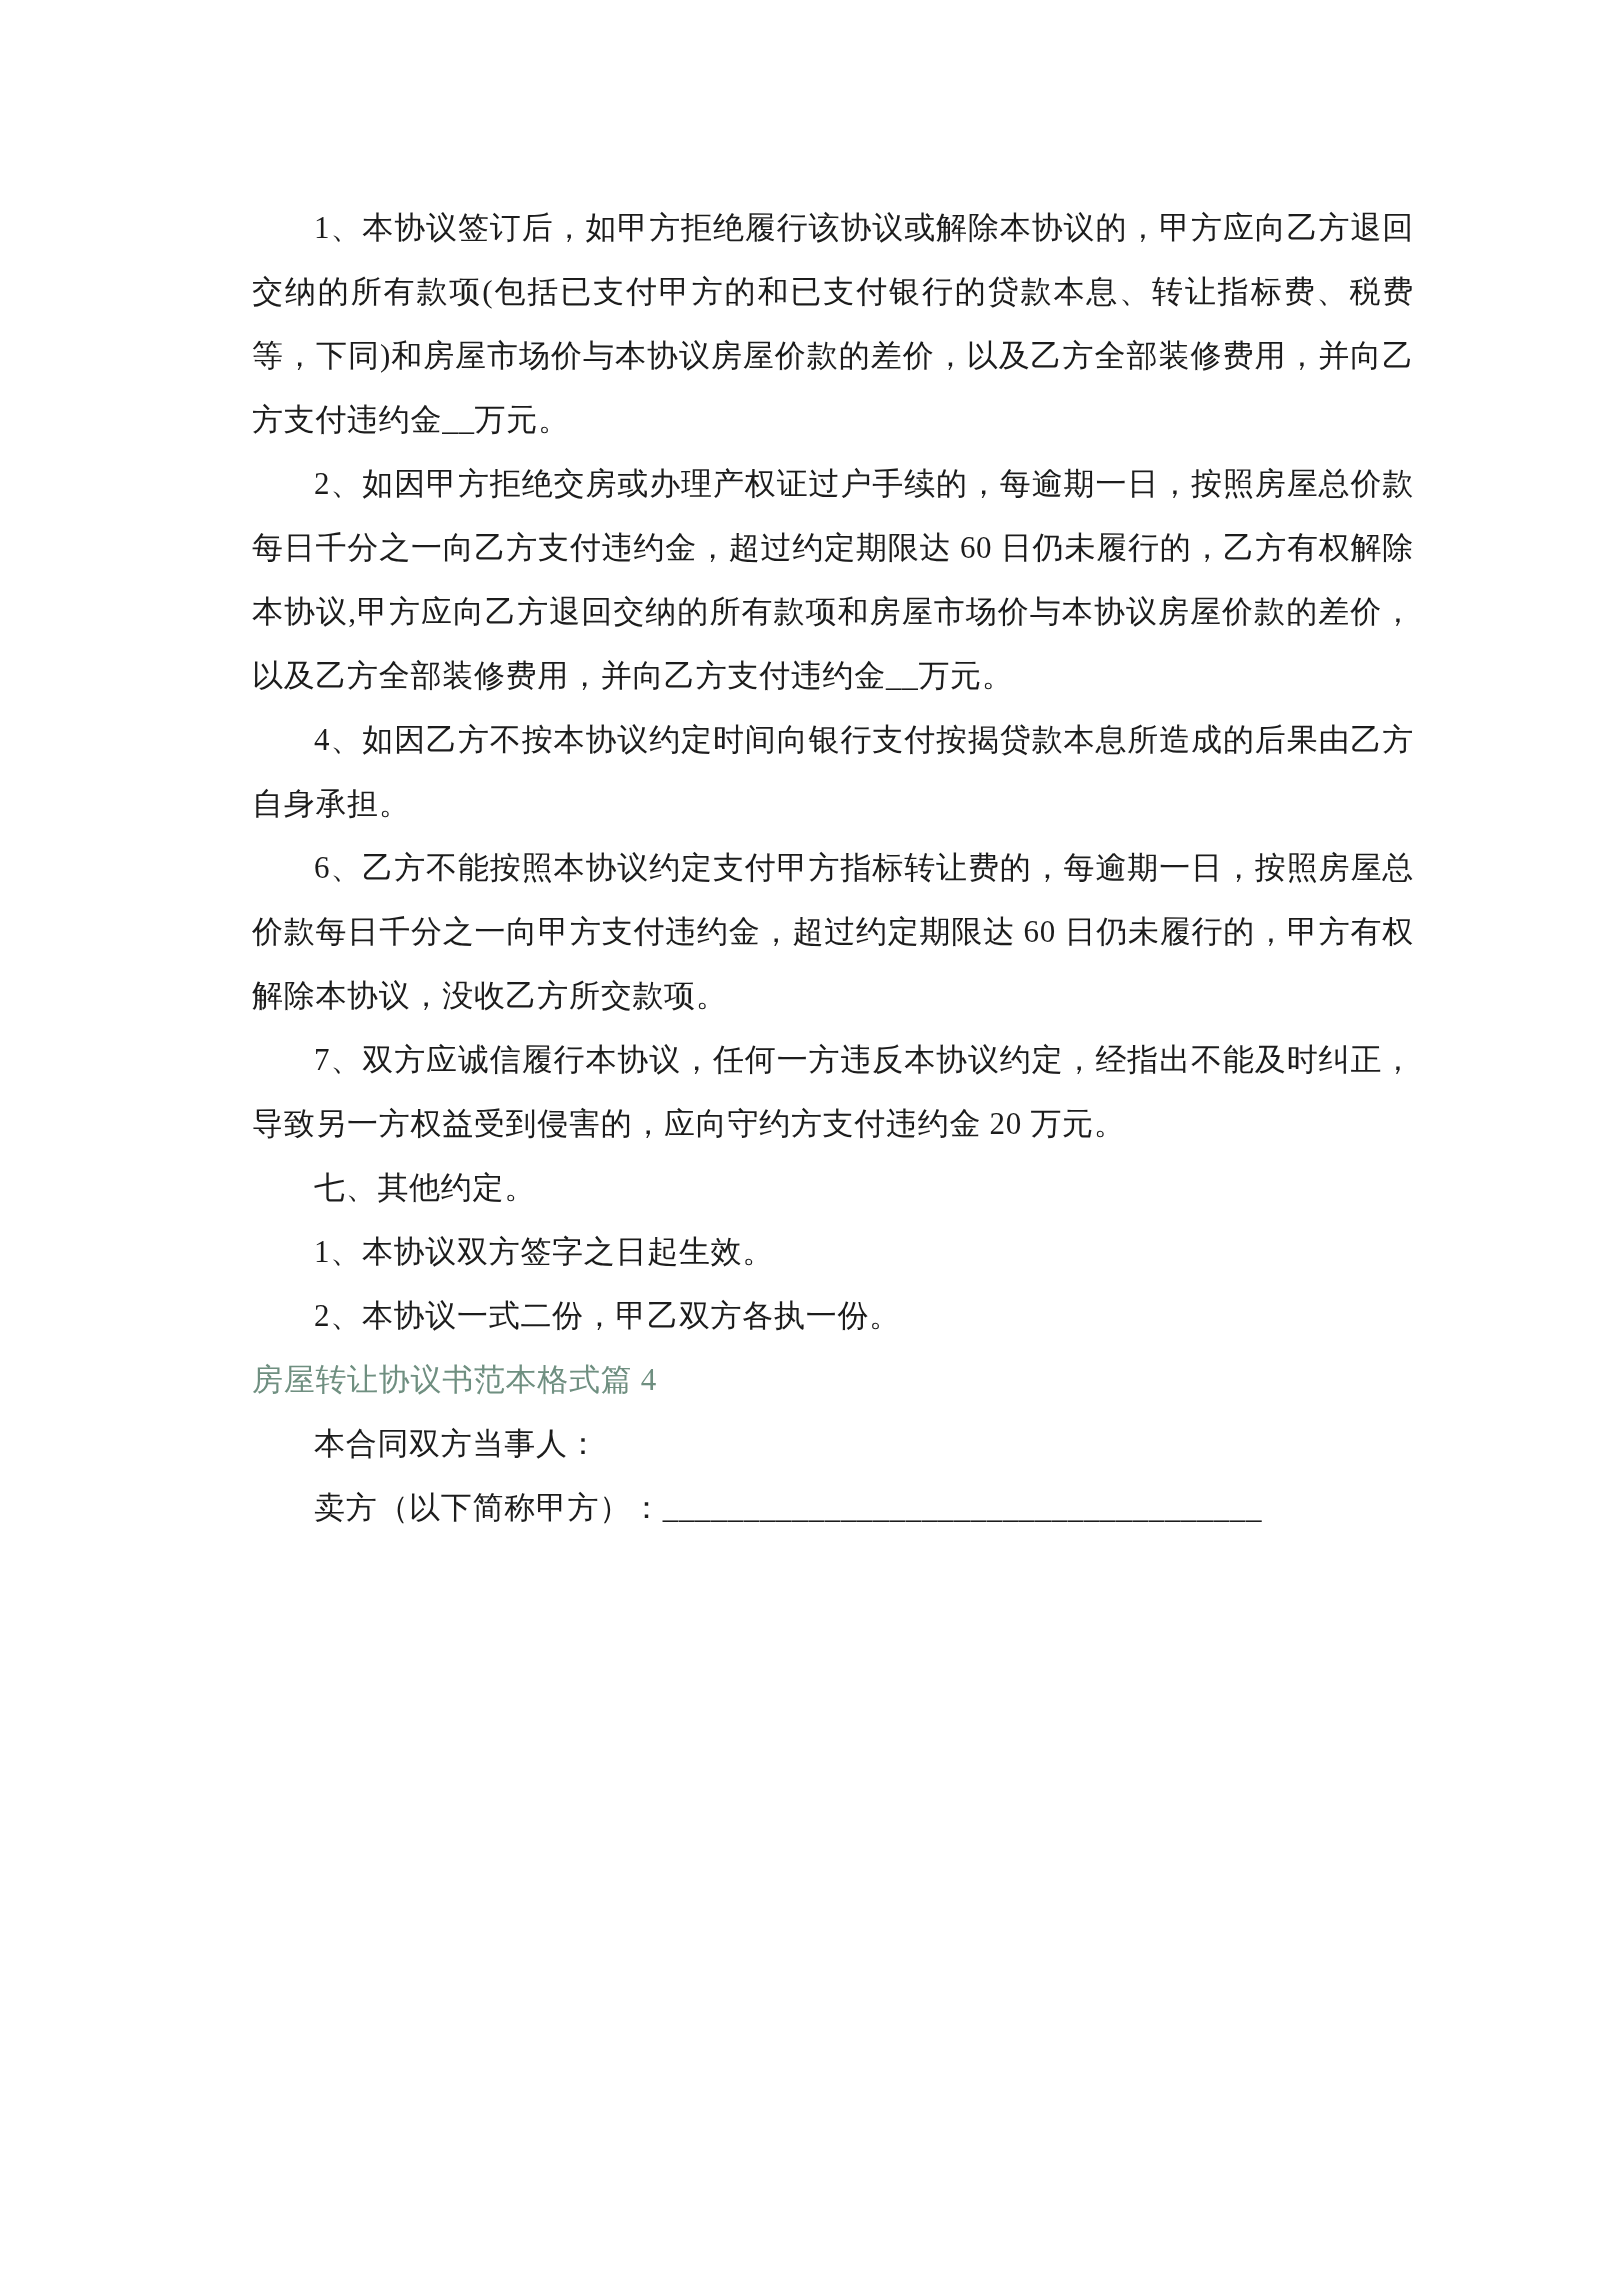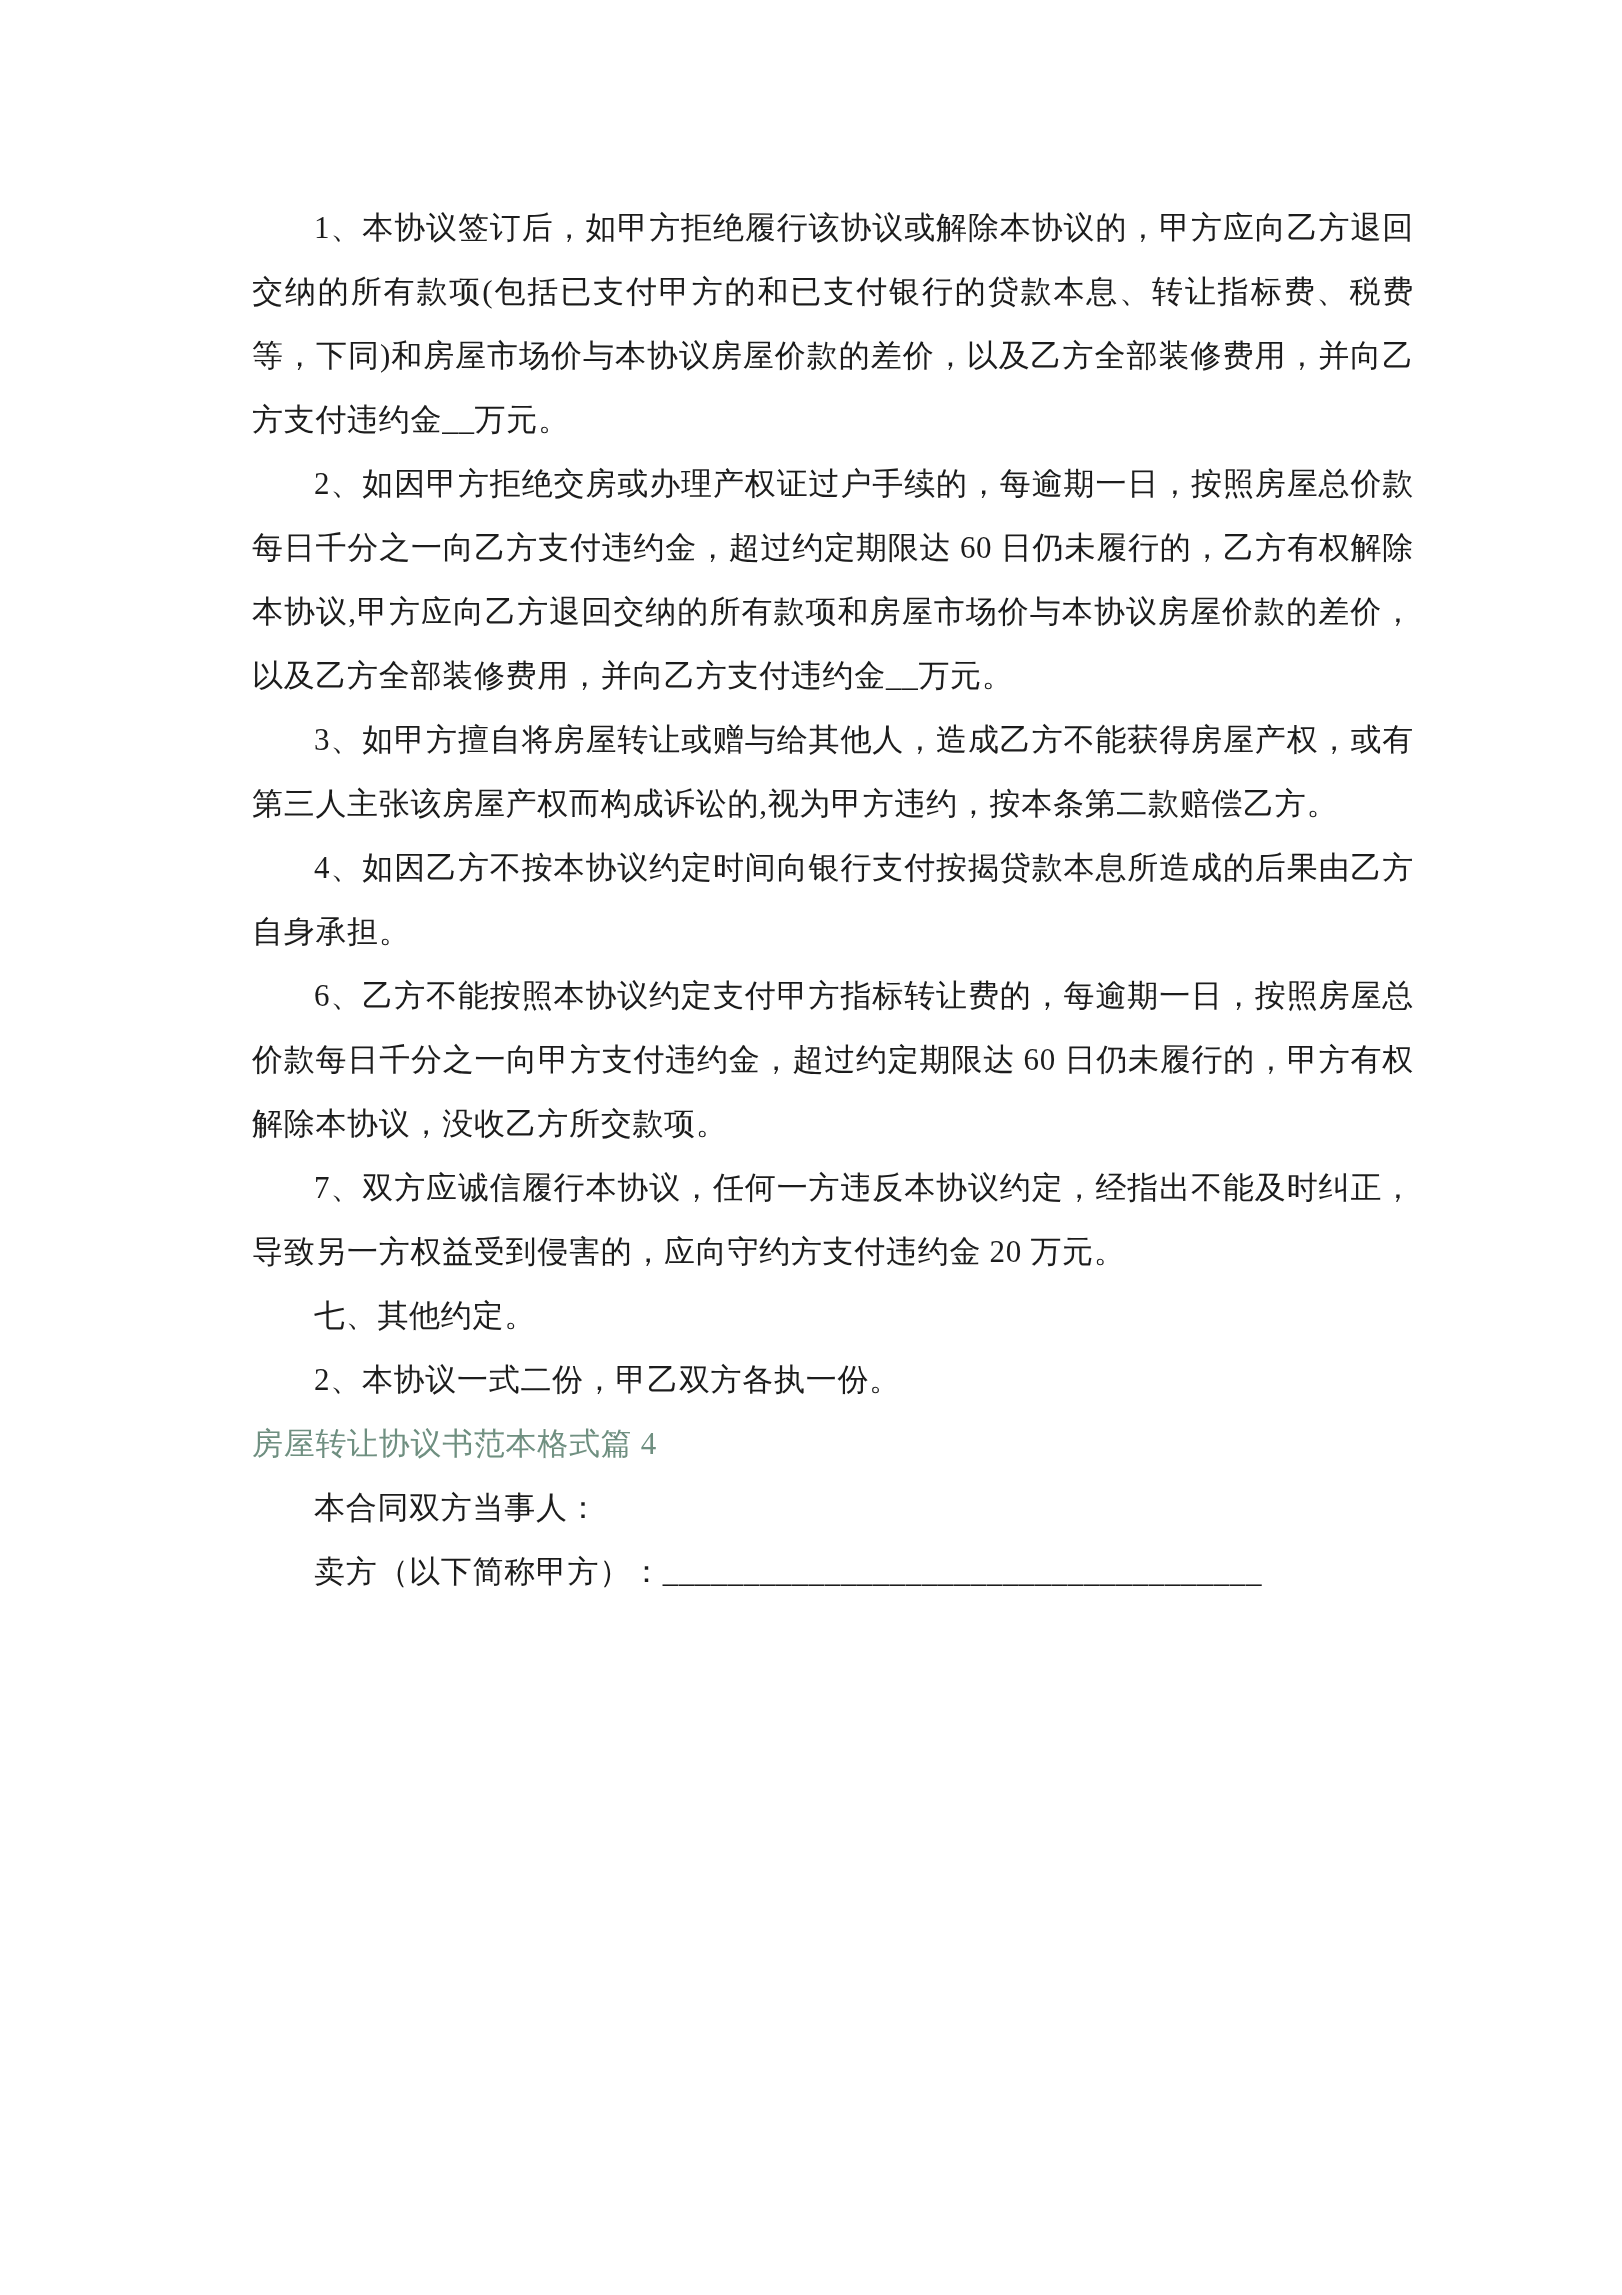--- a/index.html
+++ b/index.html
@@ -34,23 +34,23 @@
     letter-spacing: 0.7px;
     word-break: break-all;
   }
 </style>
 </head>
 <body>
 
 <div class="page">
   <p class="para">1、本协议签订后，如甲方拒绝履行该协议或解除本协议的，甲方应向乙方退回交纳的所有款项(包括已支付甲方的和已支付银行的贷款本息、转让指标费、税费等，下同)和房屋市场价与本协议房屋价款的差价，以及乙方全部装修费用，并向乙方支付违约金__万元。</p>
   <p class="para">2、如因甲方拒绝交房或办理产权证过户手续的，每逾期一日，按照房屋总价款每日千分之一向乙方支付违约金，超过约定期限达 60 日仍未履行的，乙方有权解除本协议,甲方应向乙方退回交纳的所有款项和房屋市场价与本协议房屋价款的差价，以及乙方全部装修费用，并向乙方支付违约金__万元。</p>
-  <p class="para">3、如甲方擅自将房屋转让或赠与给其他人，造成乙方不能获得房屋产权，或有第三人主张该房屋产权而构成诉讼的,视为甲方违约，按本条第二款赔偿乙方。</p>
   <p class="para">4、如因乙方不按本协议约定时间向银行支付按揭贷款本息所造成的后果由乙方自身承担。</p>
   <p class="para">6、乙方不能按照本协议约定支付甲方指标转让费的，每逾期一日，按照房屋总价款每日千分之一向甲方支付违约金，超过约定期限达 60 日仍未履行的，甲方有权解除本协议，没收乙方所交款项。</p>
   <p class="para">7、双方应诚信履行本协议，任何一方违反本协议约定，经指出不能及时纠正，导致另一方权益受到侵害的，应向守约方支付违约金 20 万元。</p>
   <p class="para">七、其他约定。</p>
+  <p class="para">1、本协议双方签字之日起生效。</p>
   <p class="para">2、本协议一式二份，甲乙双方各执一份。</p>
   <p class="heading" style="color: rgb(111, 143, 128);">房屋转让协议书范本格式篇 4</p>
   <p class="para">本合同双方当事人：</p>
   <p class="para">卖方（以下简称甲方）：_____________________________________</p>
 </div>
 
 
 </body></html>

